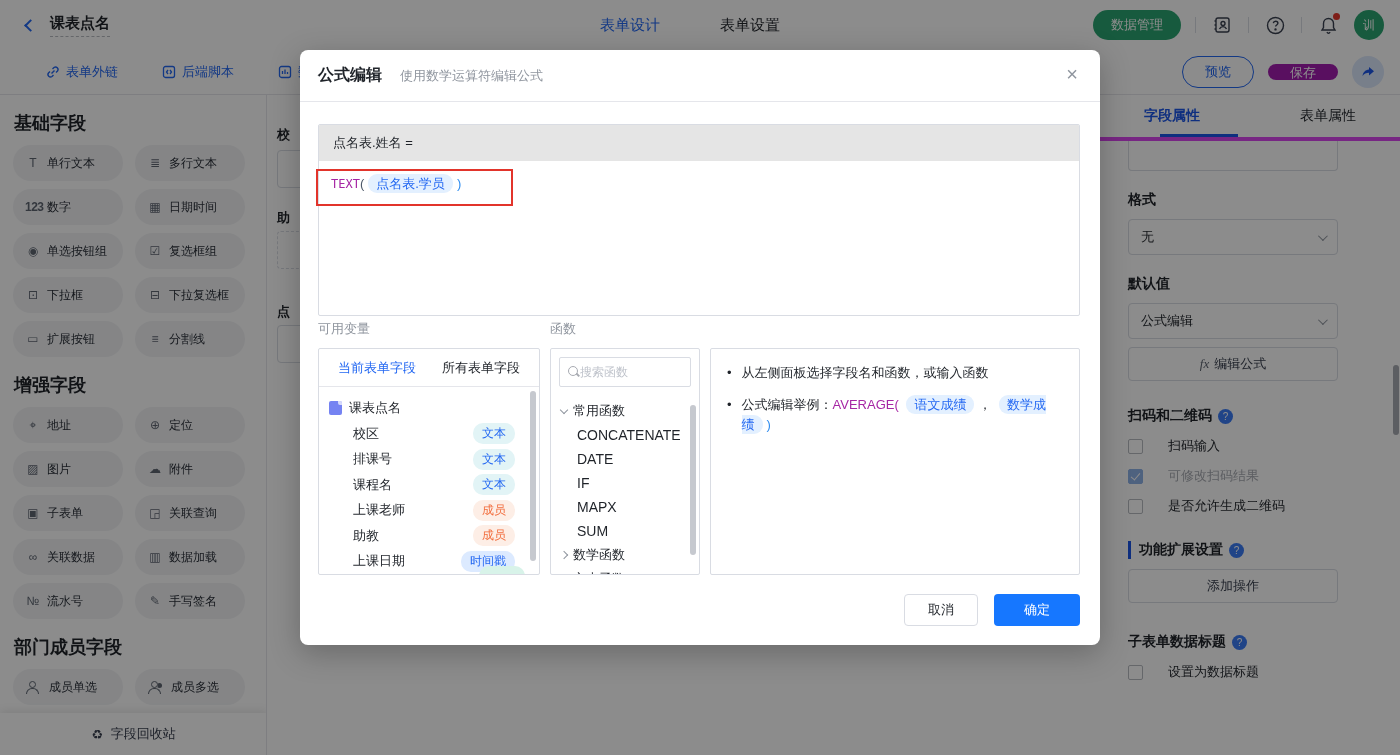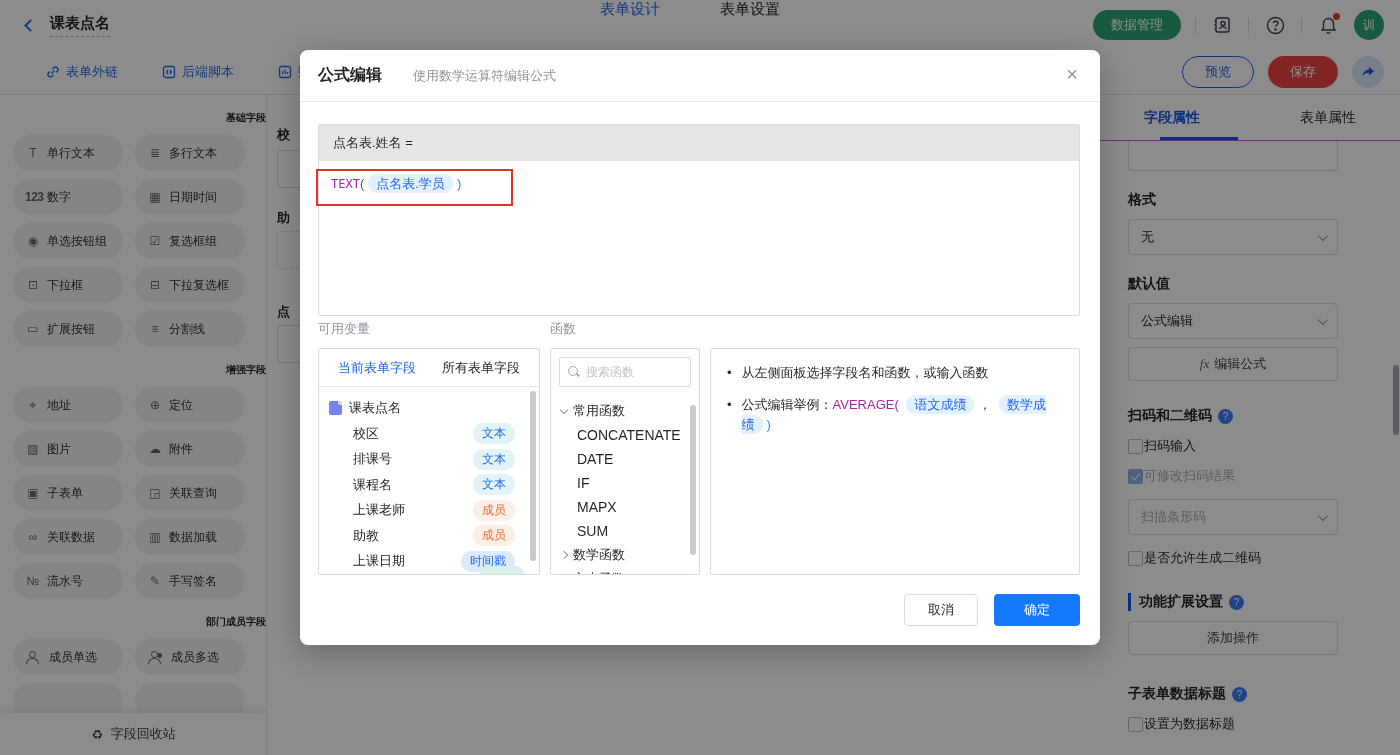--- a/index.html
+++ b/index.html
@@ -5,89 +5,89 @@
   * { margin:0; padding:0; box-sizing:border-box; }
   html,body { width:1400px; height:755px; }
   body { font-family:"Liberation Sans","DejaVu Sans",sans-serif; color:#1f2329; font-size:13px; background:#fff; }
   .screen { position:relative; width:1400px; height:755px; overflow:hidden; background:#fff; }
 
   
   .topbar { position:absolute; top:0; left:0; width:1400px; height:50px; background:#fff; display:flex; align-items:center; }
   .back-btn { margin-left:20px; width:20px; height:20px; display:flex; align-items:center; justify-content:center; cursor:pointer; }
   .chev-left { width:9px; height:9px; border-left:2px solid #2468f2; border-bottom:2px solid #2468f2; transform:rotate(45deg); }
   .app-title { margin-left:10px; font-size:15px; font-weight:bold; border-bottom:1px dashed #b9bcc2; padding-bottom:3px; }
-  .top-tabs { position:absolute; left:600px; top:0; height:50px; display:flex; gap:60px; }
+  .top-tabs { position:absolute; left:600px; top:0; height:50px; display:flex; gap:60px; align-items:center; }
   .top-tab { font-size:15px; cursor:pointer; }
   .top-tab.active { color:#2468f2; }
   .top-right { position:absolute; right:16px; top:0; height:50px; display:flex; align-items:center; gap:14px;justify-content:flex-end; }
   .pill-green { background:#2ba471; color:#fff; border:none; border-radius:16px; height:30px; padding:0 18px; font-size:13px; cursor:pointer; }
   .v-div { width:1px; height:16px; background:#d9dce3; }
   .icon-btn { width:24px; height:24px; display:flex; align-items:center; justify-content:center; position:relative; cursor:pointer; color:#3a4150; }
   .badge-dot { position:absolute; top:0; right:0; width:7px; height:7px; background:#e5372c; border-radius:50%; }
   .avatar { width:30px; height:30px; border-radius:50%; background:#2ba471; color:#fff; font-size:12px; display:flex; align-items:center; justify-content:center; cursor:pointer; }
 
   
   .toolbar2 { position:absolute; top:50px; left:0; width:1400px; height:45px; background:#fff; border-bottom:1px solid #e5e6eb; display:flex; align-items:center; }
   .tb-link { display:flex; align-items:center; gap:6px; color:#2468f2; margin-left:44px; cursor:pointer; }
   .tb-link:first-child { margin-left:46px; }
   .tb-link svg { display:block; }
   .tb-right { position:absolute; right:16px; top:6px; display:flex; align-items:center; gap:14px; }
   .btn-outline-blue { height:32px; padding:0 22px; border:1px solid #2468f2; color:#2468f2; background:#fff; border-radius:16px; font-size:13px; cursor:pointer; }
-  .btn-fill-blue { height:32px; padding:0 22px; border:none; color:#fff; background:#ef4444; border-radius:16px; font-size:13px; cursor:pointer; }
+  .btn-fill-blue { height:16px; padding:0 22px; border:none; color:#fff; background:#a21caf; border-radius:16px; font-size:13px; cursor:pointer; }
   .share-circle { width:32px; height:32px; border-radius:50%; background:#dbe7fb; display:flex; align-items:center; justify-content:center; cursor:pointer; }
 
   
   .sidebar { position:absolute; top:95px; left:0; width:267px; height:660px; background:#fff; border-right:1px solid #e5e6eb; overflow:hidden; }
-  .sb-section-title { font-size:10px; font-weight:bold; margin:16px 0 10px 14px;text-align:right; }
+  .sb-section-title { font-size:18px; font-weight:bold; margin:16px 0 10px 14px; }
   .sb-grid { display:grid; grid-template-columns:110px 110px; gap:8px 12px; padding-left:13px; }
   .field-pill { height:36px; background:#f2f3f5; border-radius:18px; display:flex; align-items:center; gap:6px; padding-left:12px; font-size:12px; color:#2a2f38; cursor:grab; }
   .field-pill .fi { color:#5f6672; font-size:12px; width:16px; text-align:center; flex:none; }
   .fi-num { font-size:9px; font-weight:bold; letter-spacing:-0.5px; }
   .person-icon { position:relative; width:14px; height:13px; display:inline-block; flex:none; margin-left:12px; margin-right:4px; }
   .person-icon::before { content:""; position:absolute; top:0; left:4px; width:5px; height:5px; border:1.5px solid #5f6672; border-radius:50%; }
   .person-icon::after { content:""; position:absolute; bottom:0; left:1px; width:11px; height:5px; border:1.5px solid #5f6672; border-bottom:none; border-radius:6px 6px 0 0; }
   .person-multi::before { box-shadow:5px 1px 0 -1px #5f6672; }
   .recycle-bar { position:absolute; bottom:0; left:0; width:267px; height:42px; background:#fff; box-shadow:0 -3px 8px rgba(0,0,0,0.08); display:flex; align-items:center; justify-content:center; gap:8px; color:#3a4150; cursor:pointer; }
 
   
   .canvas { position:absolute; top:95px; left:267px; width:833px; height:660px; background:#fff; overflow:hidden; }
   .cv-label { position:absolute; left:10px; font-size:13px; color:#1f2329; font-weight:bold; }
   .cv-input { position:absolute; left:10px; width:120px; height:38px; border:1px solid #d9dce3; border-radius:4px; background:#fff; }
   .cv-input.dashed { border-style:dashed; }
   .cv-scroll { position:absolute; right:70px; top:2px; width:6px; height:26px; border-radius:3px; background:#9fa3aa; }
 
   
   .rpanel { position:absolute; top:95px; left:1100px; width:300px; height:660px; background:#fff; overflow:hidden; }
-  .rp-tabs { height:46px; border-bottom:1px solid #d946ef; display:flex; align-items:center; justify-content:center; gap:100px; position:relative; }
+  .rp-tabs { height:46px; border-bottom:4px solid #d946ef; display:flex; align-items:center; justify-content:center; gap:100px; position:relative; }
   .rp-tab { font-size:14px; cursor:pointer; }
   .rp-tab.active { color:#1d57e8; font-weight:bold; }
   .rp-underline { position:absolute; left:60px; bottom:0; width:78px; height:3px; background:#1d57e8; }
   .rp-body { padding:0 0 0 28px; width:268px; }
   .rp-input-cut { width:210px; height:30px; border:1px solid #d9dce3; border-top:none; border-radius:0 0 4px 4px; margin-top:0; }
   .rp-label { font-size:14px; font-weight:bold; margin:20px 0 10px; display:flex; align-items:center; gap:6px; }
   .rp-select { width:210px; height:36px; border:1px solid #d9dce3; border-radius:4px; display:flex; align-items:center; padding:0 12px; justify-content:space-between; cursor:pointer; background:#fff; }
   .rp-select.disabled { color:#a8abb2; cursor:default; }
   .caret-down { width:7px; height:7px; border-right:1.5px solid #8f959e; border-bottom:1.5px solid #8f959e; transform:rotate(45deg) translateY(-2px); }
   .rp-btn { width:210px; height:34px; border:1px solid #d9dce3; background:#fff; border-radius:4px; margin-top:8px; font-size:13px; color:#3a4150; cursor:pointer; display:flex; align-items:center; justify-content:center; gap:5px; }
   .fx { font-family:"Liberation Serif",serif; font-style:italic; color:#5f6672; }
   .q-badge { width:15px; height:15px; border-radius:50%; background:#3b7cf6; color:#fff; font-size:10px; display:inline-flex; align-items:center; justify-content:center; font-weight:normal; }
-  .cb-row { display:flex; align-items:center; gap:1px; margin:12px 0; cursor:pointer; }
+  .cb-row { display:flex; align-items:center; gap:25px; margin:12px 0; cursor:pointer; }
   .cb { width:15px; height:15px; border:1px solid #b9bcc2; border-radius:2px; background:#fff; position:relative; flex:none; }
   .cb.checked-dis { background:#8fb2e8; border-color:#8fb2e8; }
   .cb.checked-dis::after { content:""; position:absolute; left:4px; top:1px; width:4px; height:8px; border-right:1.8px solid #fff; border-bottom:1.8px solid #fff; transform:rotate(40deg); }
   .cb-label.dis { color:#a8abb2; }
   .titlebar-blue { border-left:3px solid #1d57e8; padding-left:8px; }
   .page-scrollthumb { position:absolute; right:1px; top:270px; width:6px; height:70px; border-radius:3px; background:#a8abb2; }
 
   
   .overlay { position:absolute; inset:0; background:rgba(0,0,0,0.45); z-index:50; }
   .modal { position:absolute; left:300px; top:50px; width:800px; height:595px; background:#fff; border-radius:8px; box-shadow:0 8px 30px rgba(0,0,0,0.25); z-index:60; }
   .m-header { height:52px; border-bottom:1px solid #e5e6eb; display:flex; align-items:center; padding:0 18px; }
   .m-title { font-size:16px; font-weight:bold; }
-  .m-sub { font-size:13px; color:#8f959e; margin-left:31px; }
+  .m-sub { font-size:13px; color:#8f959e; margin-left:18px; }
   .m-close { position:absolute; right:22px; top:14px; font-size:20px; color:#8f959e; cursor:pointer; line-height:1; }
   .editor { position:absolute; left:18px; top:74px; width:762px; height:192px; border:1px solid #d9dce3; border-radius:2px; overflow:hidden; }
   .editor-target { height:36px; background:#e5e5e5; display:flex; align-items:center; padding-left:14px; font-size:13px; color:#1f2329; }
   .editor-body { padding:14px 12px; font-size:13px; cursor:text; height:154px; }
   .fn-name { color:#a626a4; font-family:"DejaVu Sans Mono",monospace; font-size:12px; }
   .paren-open { color:#4e5969; }
   .paren-close { color:#2e8cf0; }
   .var-chip { background:#e3f0ff; color:#2468f2; border-radius:9px; padding:2px 8px; margin:0 4px; }
   .red-box { position:absolute; left:16px; top:119px; width:197px; height:37px; border:2px solid #e2342b; z-index:70; pointer-events:none; }
   .col-label { position:absolute; top:270px; font-size:13px; color:#8f959e; }
@@ -100,21 +100,21 @@
   .vp-tab.active { color:#2468f2; }
   .tree { padding:8px 10px 0 10px; position:relative; }
   .tree-root { display:flex; align-items:center; gap:7px; height:26px; cursor:pointer; }
   .tree-row { display:flex; align-items:center; justify-content:space-between; height:25.5px; padding-left:24px; padding-right:14px; cursor:pointer; }
   .chip { font-size:12px; border-radius:10px; padding:2px 9px; }
   .chip-text { background:#e2f4f6; color:#2468f2; }
   .chip-member { background:#fdeee6; color:#f26d3d; }
   .chip-ts { background:#dceaff; color:#2468f2; }
   .chip-cut { position:absolute; bottom:-12px; right:14px; background:#d8f3e9; width:46px; height:20px; border-radius:10px; }
   .scrollthumb { position:absolute; right:3px; width:6px; border-radius:3px; background:#c6c9cf; }
-  .search-box { margin:8px; height:30px; border:1px solid #d9dce3; border-radius:2px; display:flex; align-items:center; padding:0 8px; gap:6px; }
+  .search-box { margin:8px; height:30px; border:1px solid #d9dce3; border-radius:2px; display:flex; align-items:center; padding:0 8px; }
   .search-box input { border:none; outline:none; width:95px; font-size:12px; color:#1f2329; font-family:inherit; }
   .search-box input::placeholder { color:#bfc3cb; }
   .mag { position:relative; width:12px; height:12px; flex:none; }
   .mag::before { content:""; position:absolute; top:0; left:0; width:8px; height:8px; border:1.5px solid #a8abb2; border-radius:50%; }
   .mag::after { content:""; position:absolute; left:8px; top:8px; width:4px; height:1.5px; background:#a8abb2; transform:rotate(45deg); }
   .fn-tree { padding:4px 10px; }
   .fn-group { display:flex; align-items:center; gap:6px; height:24px; cursor:pointer; }
   .tw-caret { width:6px; height:6px; border-right:1.5px solid #8f959e; border-bottom:1.5px solid #8f959e; flex:none; }
   .tw-caret.open { transform:rotate(45deg); margin-top:-3px; }
   .tw-caret.closed { transform:rotate(-45deg); }
@@ -358,24 +358,20 @@
         <span class="q-badge">?</span>
       </div>
       <div class="cb-row">
         <span class="cb"></span>
         <span class="cb-label">扫码输入</span>
       </div>
       <div class="cb-row">
         <span class="cb checked-dis"></span>
         <span class="cb-label dis">可修改扫码结果</span>
       </div>
-      <div class="rp-select disabled" style="margin:14px 0;">
-        <span>扫描条形码</span>
-        <span class="caret-down"></span>
-      </div>
       <div class="cb-row">
         <span class="cb"></span>
         <span class="cb-label">是否允许生成二维码</span>
       </div>
 
       <div class="rp-label titlebar-blue" style="margin-top:26px;">
         <span>功能扩展设置</span>
         <span class="q-badge">?</span>
       </div>
       <button class="rp-btn">

